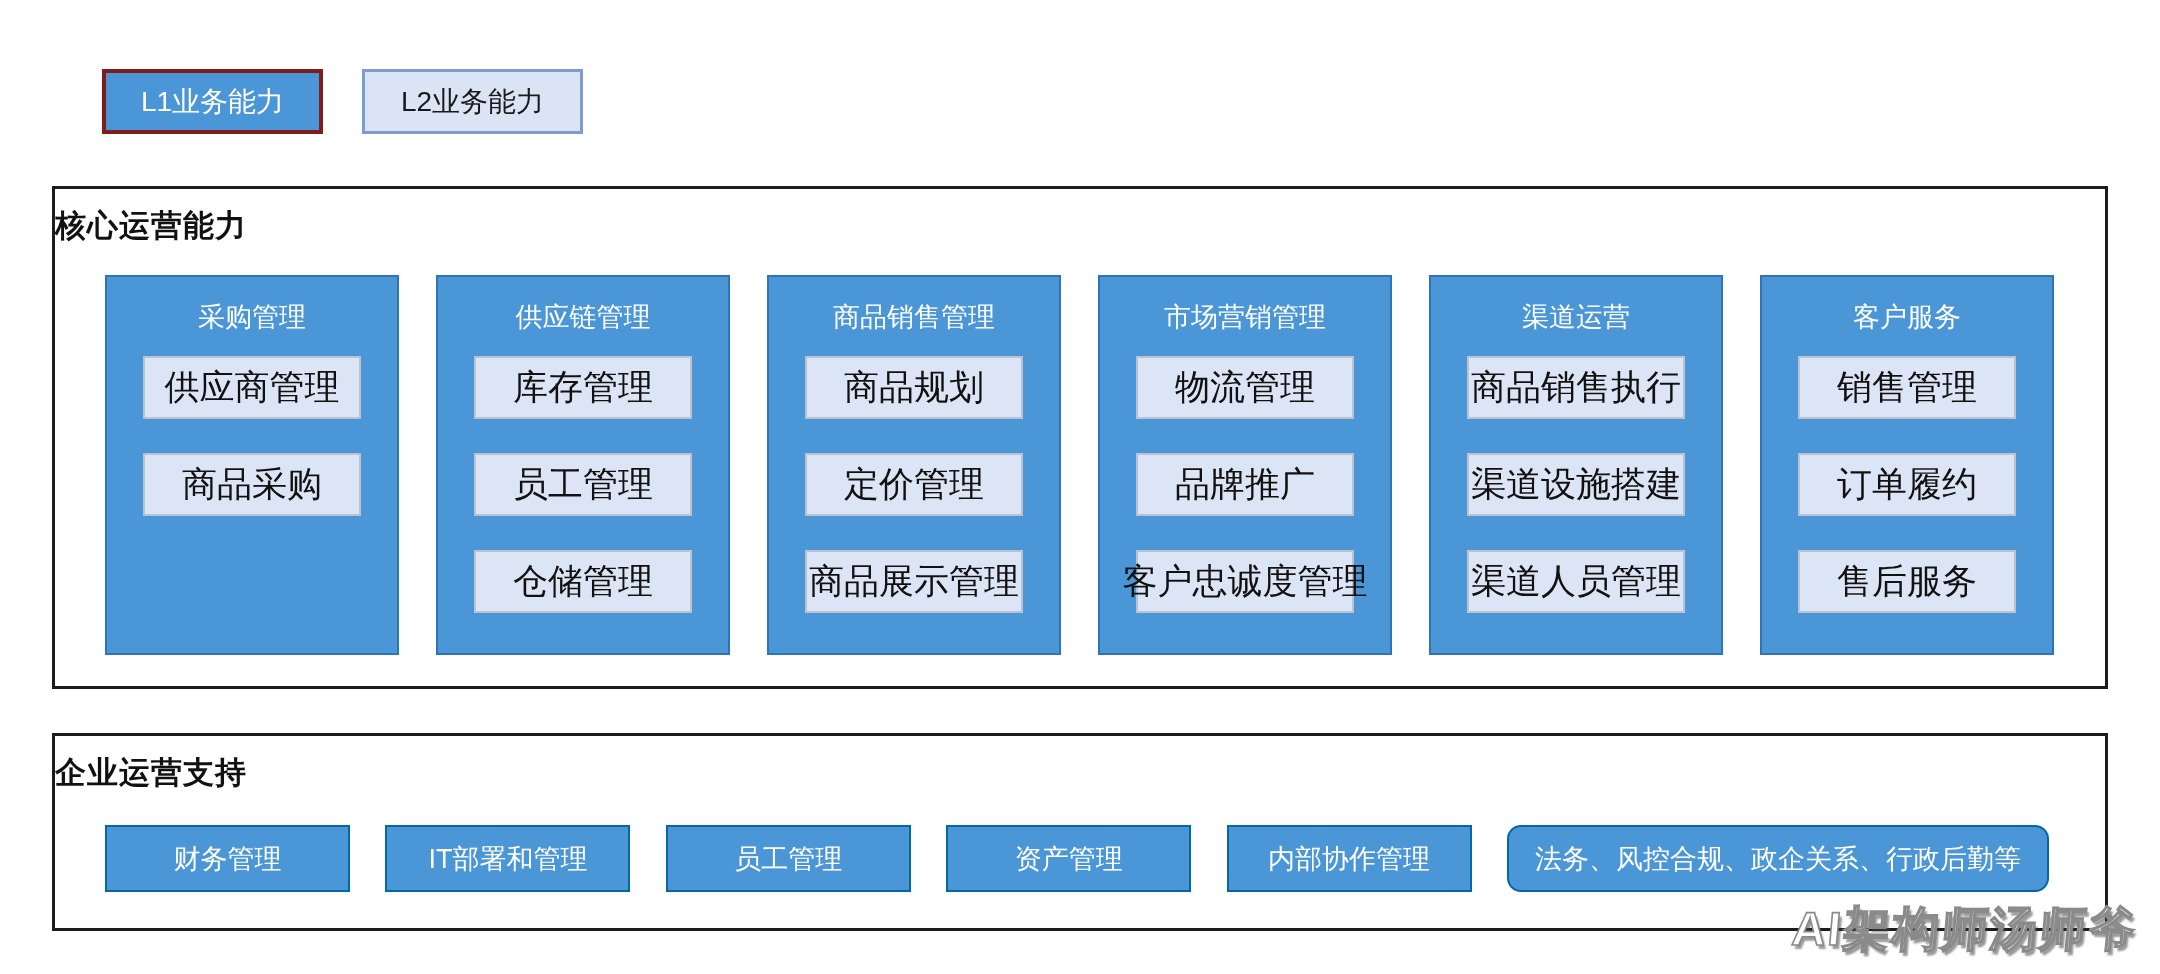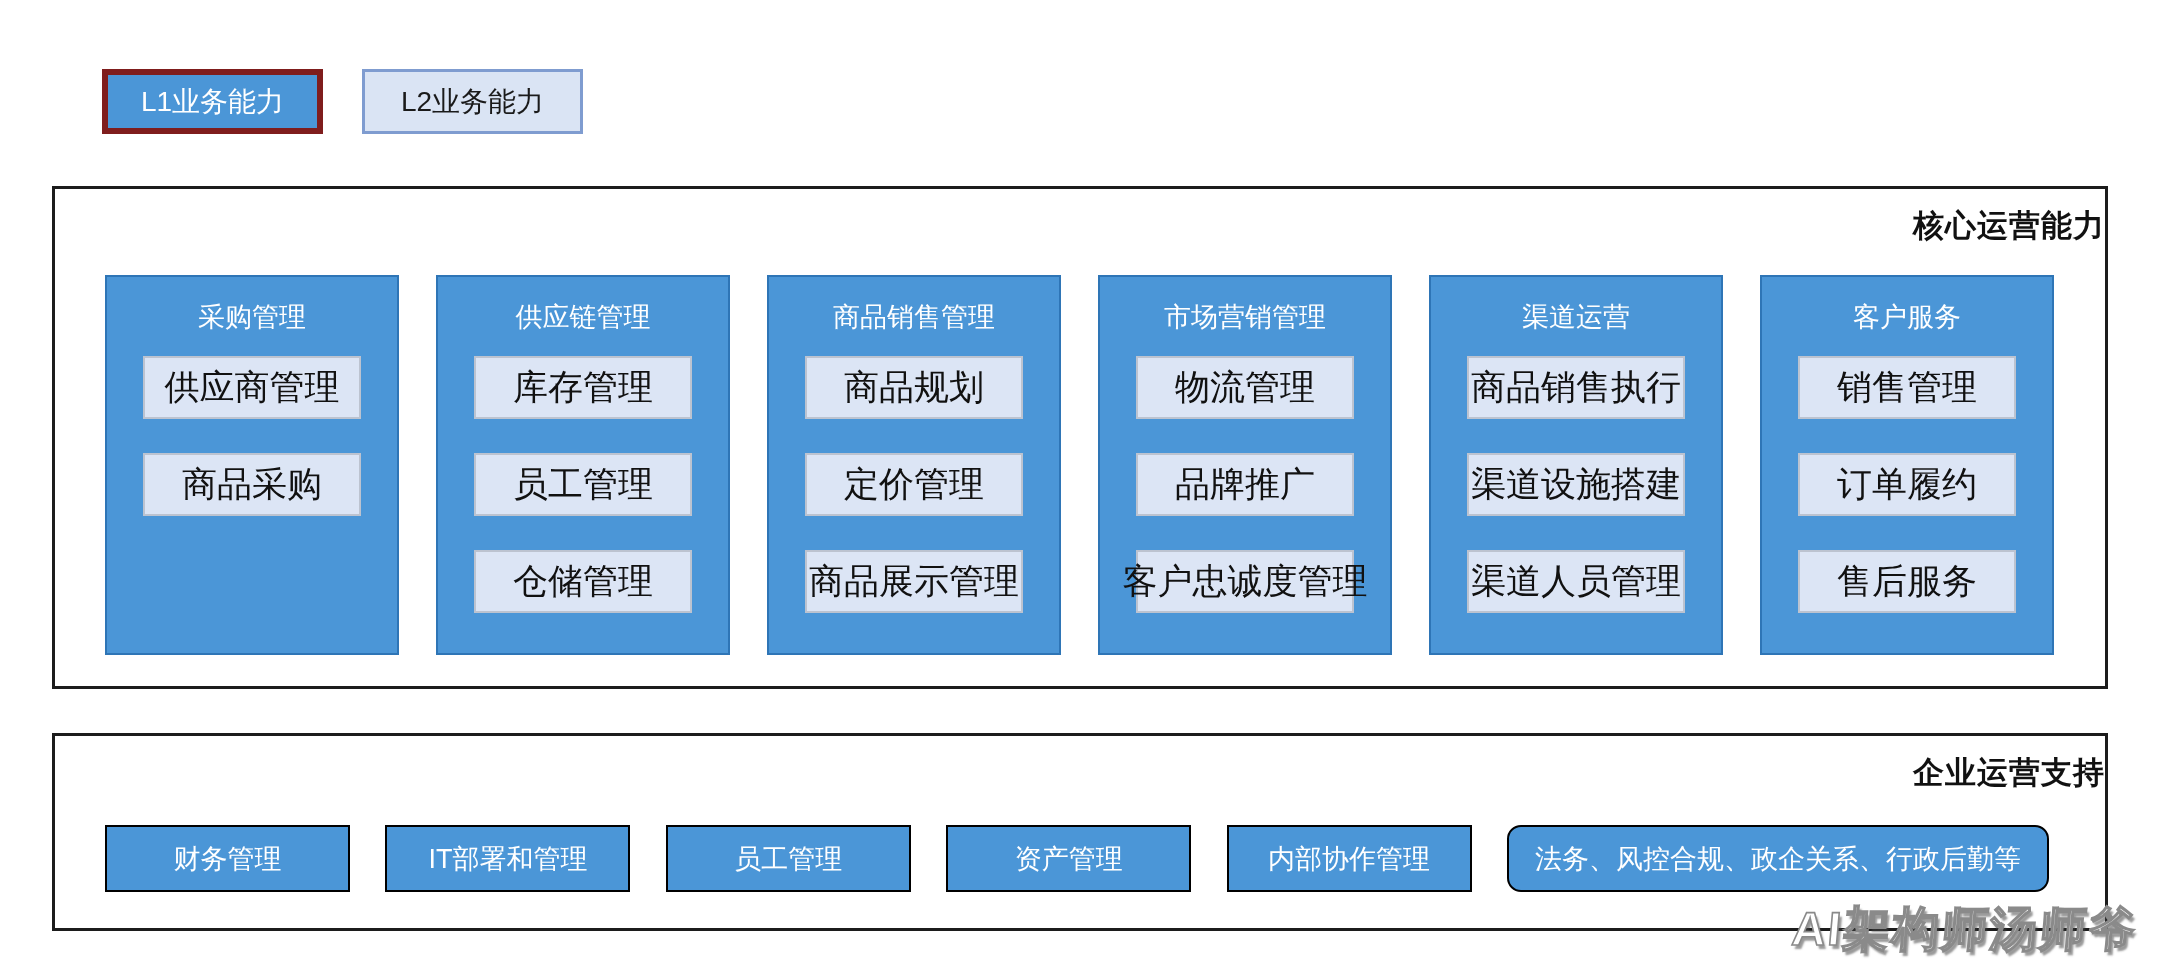--- a/index.html
+++ b/index.html
@@ -14,32 +14,32 @@
   
   .legend-row {
     position: absolute; left: 102px; top: 69px;
     display: flex; gap: 39px;
   }
   .legend-box {
     width: 221px; height: 65px;
     display: flex; align-items: center; justify-content: center;
     font-size: 28px;
   }
-  .legend-l1 { background: #4B96D7; border: 6px solid #7f1d1d; color: #ffffff; }
+  .legend-l1 { background: #4B96D7; border: 4px solid #7f1d1d; color: #ffffff; }
   .legend-l2 { background: #DAE4F4; border: 3px solid #7F9CD0; color: #1a1a1a; }
 
   
   .panel {
     position: absolute; left: 52px; width: 2056px;
     background: #ffffff; border: 3px solid #1c1c1c;
   }
   .panel-core    { top: 186px; height: 503px; }
   .panel-support { top: 733px; height: 198px; }
   .panel-title {
-    text-align: right; font-size: 31px; font-weight: bold;
+    text-align: left; font-size: 31px; font-weight: bold;
     color: #111111; margin-top: 16px; letter-spacing: 1px;
   }
 
   
   .columns {
     position: absolute; left: 50px; right: 51px; top: 86px;
     display: flex; justify-content: space-between;
   }
   .column {
     width: 294px; height: 380px;
@@ -58,21 +58,21 @@
     white-space: nowrap;
   }
 
   
   .support-row {
     position: absolute; left: 50px; right: 56px; top: 89px;
     display: flex; justify-content: space-between;
   }
   .support-box {
     height: 67px;
-    background: #4B96D7; border: 2px solid #000000;
+    background: #4B96D7; border: 2px solid #0369a1;
     color: #ffffff;
     display: flex; align-items: center; justify-content: center;
     font-size: 27px; white-space: nowrap;
   }
   .sb-narrow { width: 245px; }
   .sb-wide   { width: 542px; border-radius: 14px; }
 
   
   .watermark {
     position: absolute; left: 1792px; top: 898px;

